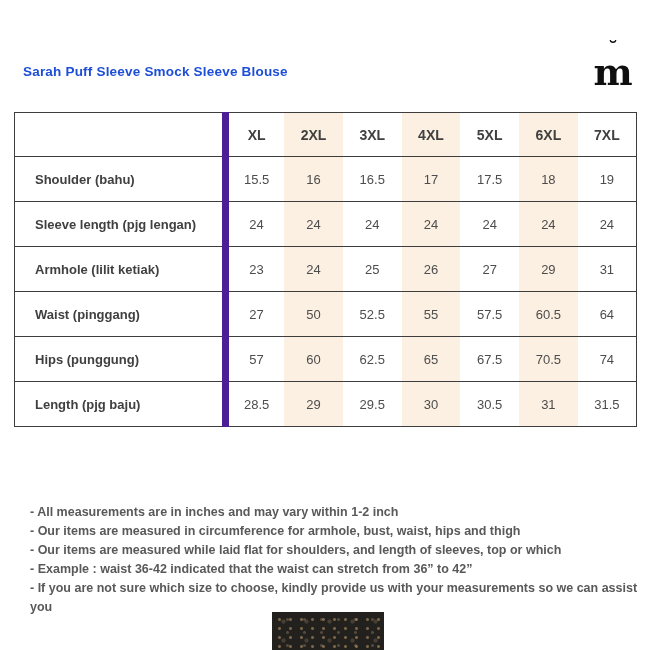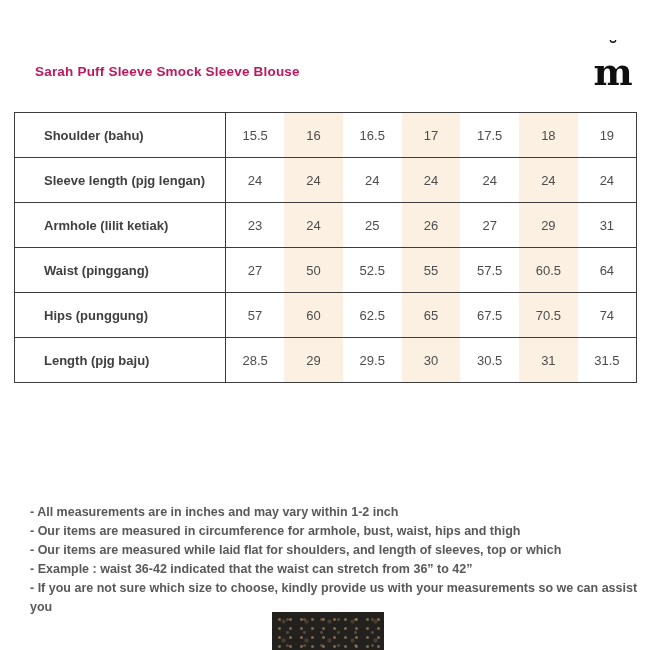--- a/index.html
+++ b/index.html
@@ -4,22 +4,22 @@
 <style>
   html,body{margin:0;padding:0;}
   .page{
     position:relative;
     width:650px;height:650px;
     background:#ffffff;
     font-family:"Liberation Sans", sans-serif;
     overflow:hidden;
   }
   .title{
-    position:absolute;left:35px;top:64px;
-    font-size:13.5px;font-weight:bold;color:#be185d;
+    position:absolute;left:23px;top:64px;
+    font-size:13.5px;font-weight:bold;color:#1d4ed8;
     letter-spacing:.2px;
   }
   .logo{
     position:absolute;left:592px;top:44px;width:42px;
     text-align:center;color:#0f0f0f;
     font-family:"DejaVu Serif","Liberation Serif",serif;
     font-weight:bold;
   }
   .logo .breve{display:block;font-size:20px;height:11px;line-height:11px;}
   .logo .m{display:block;font-size:37px;line-height:34px;}
@@ -32,22 +32,22 @@
   table.size-chart col.label-col{width:211px;}
   table.size-chart tr{height:45px;}
   table.size-chart tr.head{height:44px;}
   table.size-chart td,table.size-chart th{
     border-top:1px solid #3d3d3d;
     text-align:center;vertical-align:middle;
     font-size:13px;color:#4d4d4d;padding:0;
   }
   table.size-chart tr.head th{border-top:none;font-size:14px;font-weight:bold;color:#404040;}
   table.size-chart .label{
-    text-align:left;padding-left:29px;font-weight:bold;color:#404040;
-    border-right:1px solid #4c1d95;
+    text-align:left;padding-left:20px;font-weight:bold;color:#404040;
+    border-right:7px solid #4c1d95;
   }
   table.size-chart .stripe{background:#fcf0e2;}
   .notes{
     position:absolute;left:30px;top:503px;
     font-size:12.5px;color:#595959;line-height:19px;font-weight:bold;
   }
   .photo-thumb{
     position:absolute;left:272px;top:612px;width:112px;height:38px;
     background-color:#23211d;
     background-image:
@@ -75,20 +75,30 @@
       <col class="label-col">
         <col>
         <col>
         <col>
         <col>
         <col>
         <col>
         <col>
     </colgroup>
     <tbody>
+      <tr class="head">
+        <th class="label"></th>
+        <th>XL</th>
+        <th class="stripe">2XL</th>
+        <th>3XL</th>
+        <th class="stripe">4XL</th>
+        <th>5XL</th>
+        <th class="stripe">6XL</th>
+        <th>7XL</th>
+      </tr>
 
       <tr>
         <td class="label">Shoulder (bahu)</td>
         <td>15.5</td>
         <td class="stripe">16</td>
         <td>16.5</td>
         <td class="stripe">17</td>
         <td>17.5</td>
         <td class="stripe">18</td>
         <td>19</td>

